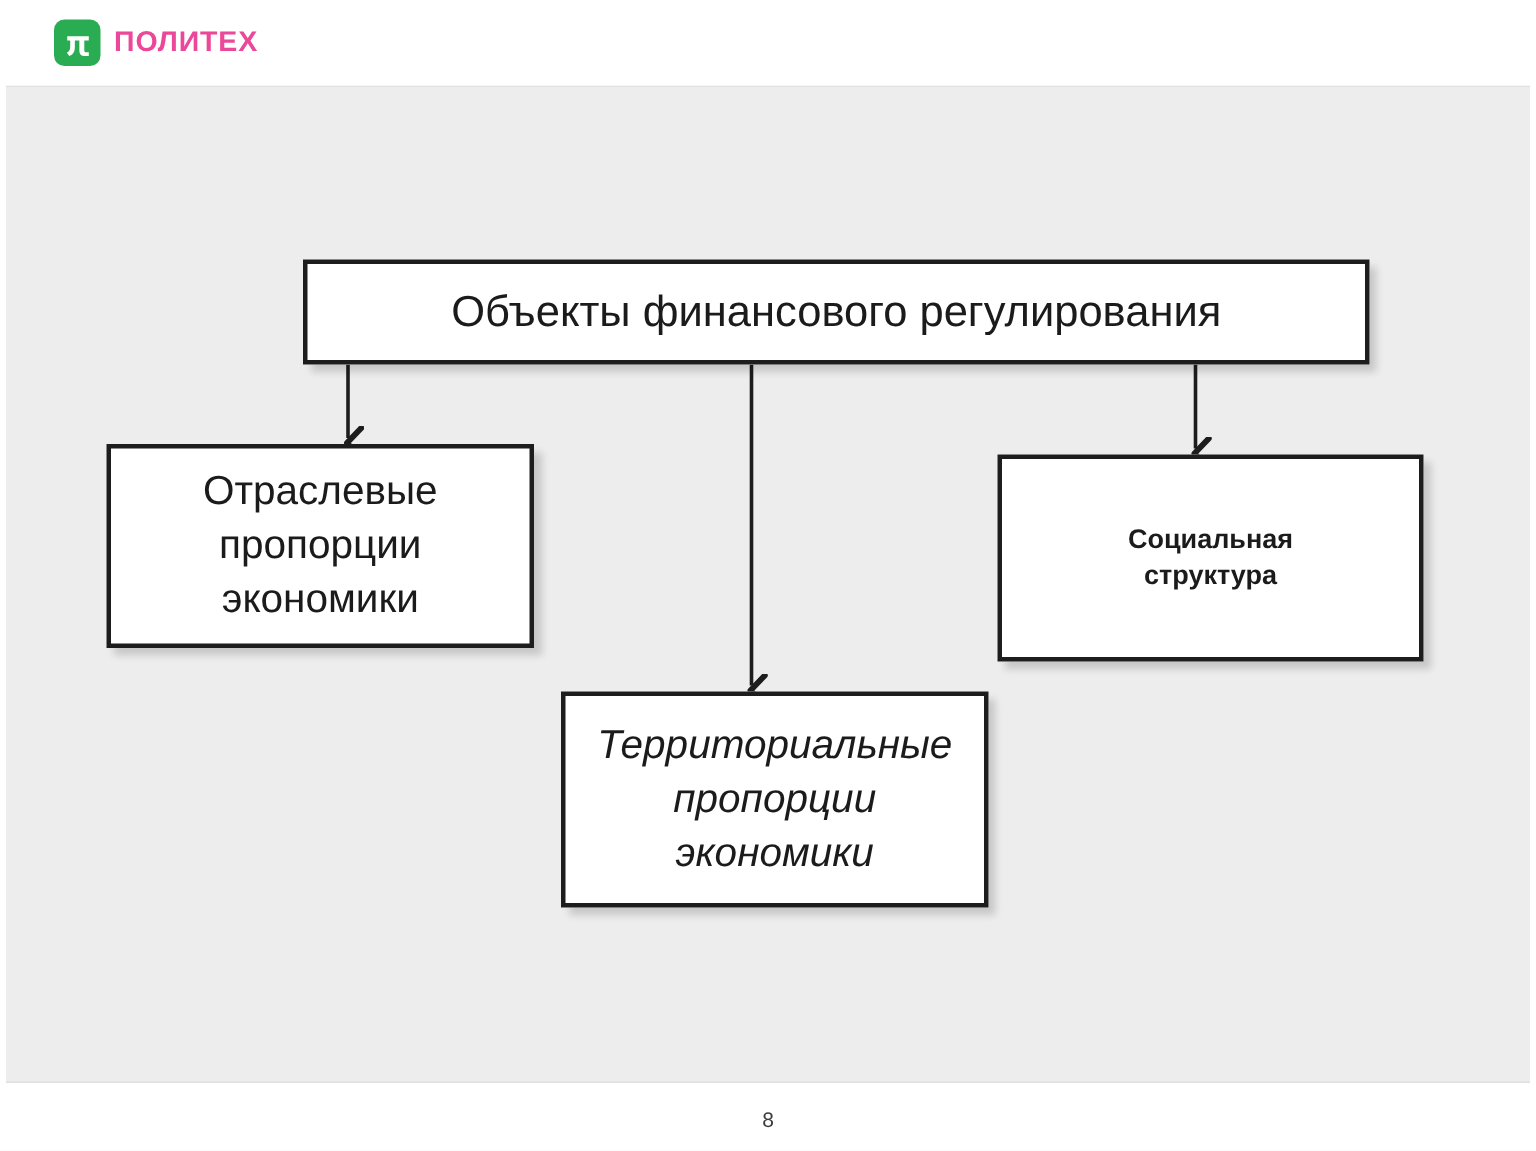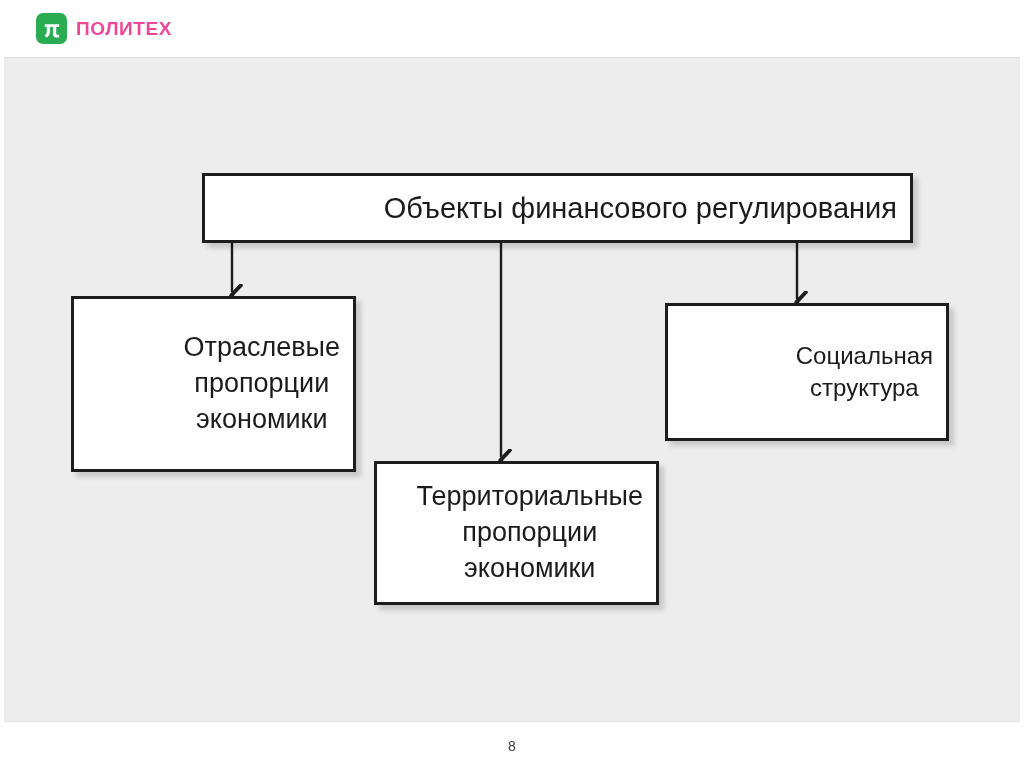--- a/index.html
+++ b/index.html
@@ -67,61 +67,62 @@
 
   
   .node {
     position: absolute;
     background: #ffffff;
     border: 3px solid #1d1d1d;
     box-shadow: 5px 5px 5px rgba(0, 0, 0, 0.16);
     box-sizing: border-box;
     display: flex;
     align-items: center;
-    justify-content: flex-end;
+    justify-content: center;
     text-align: center;
     color: #1b1b1b;
-    padding: 4px 13px;
+    padding: 4px 23px;
   }
   .node-text {
     line-height: 1.33;
     white-space: pre-line;
   }
 
   #node-root {
     left: 198px;
     top: 116px;
     width: 711px;
     height: 70px;
   }
   #node-root .node-text { font-size: 29px; }
 
   #node-branch-left {
     left: 67px;
     top: 239px;
     width: 285px;
-    height: 176px;
+    height: 136px;
   }
   #node-branch-left .node-text { font-size: 27px; }
 
   #node-branch-center {
     left: 370px;
     top: 404px;
     width: 285px;
     height: 144px;
+    font-style: italic;
   }
   #node-branch-center .node-text { font-size: 27px; }
 
   #node-branch-right {
     left: 661px;
     top: 246px;
     width: 284px;
     height: 138px;
   }
-  #node-branch-right .node-text { font-size: 24px; }
+  #node-branch-right .node-text { font-size: 18px; font-weight: bold; }
 
   
   .connectors {
     position: absolute;
     left: 0;
     top: 0;
     width: 1016px;
     height: 665px;
     pointer-events: none;
   }

